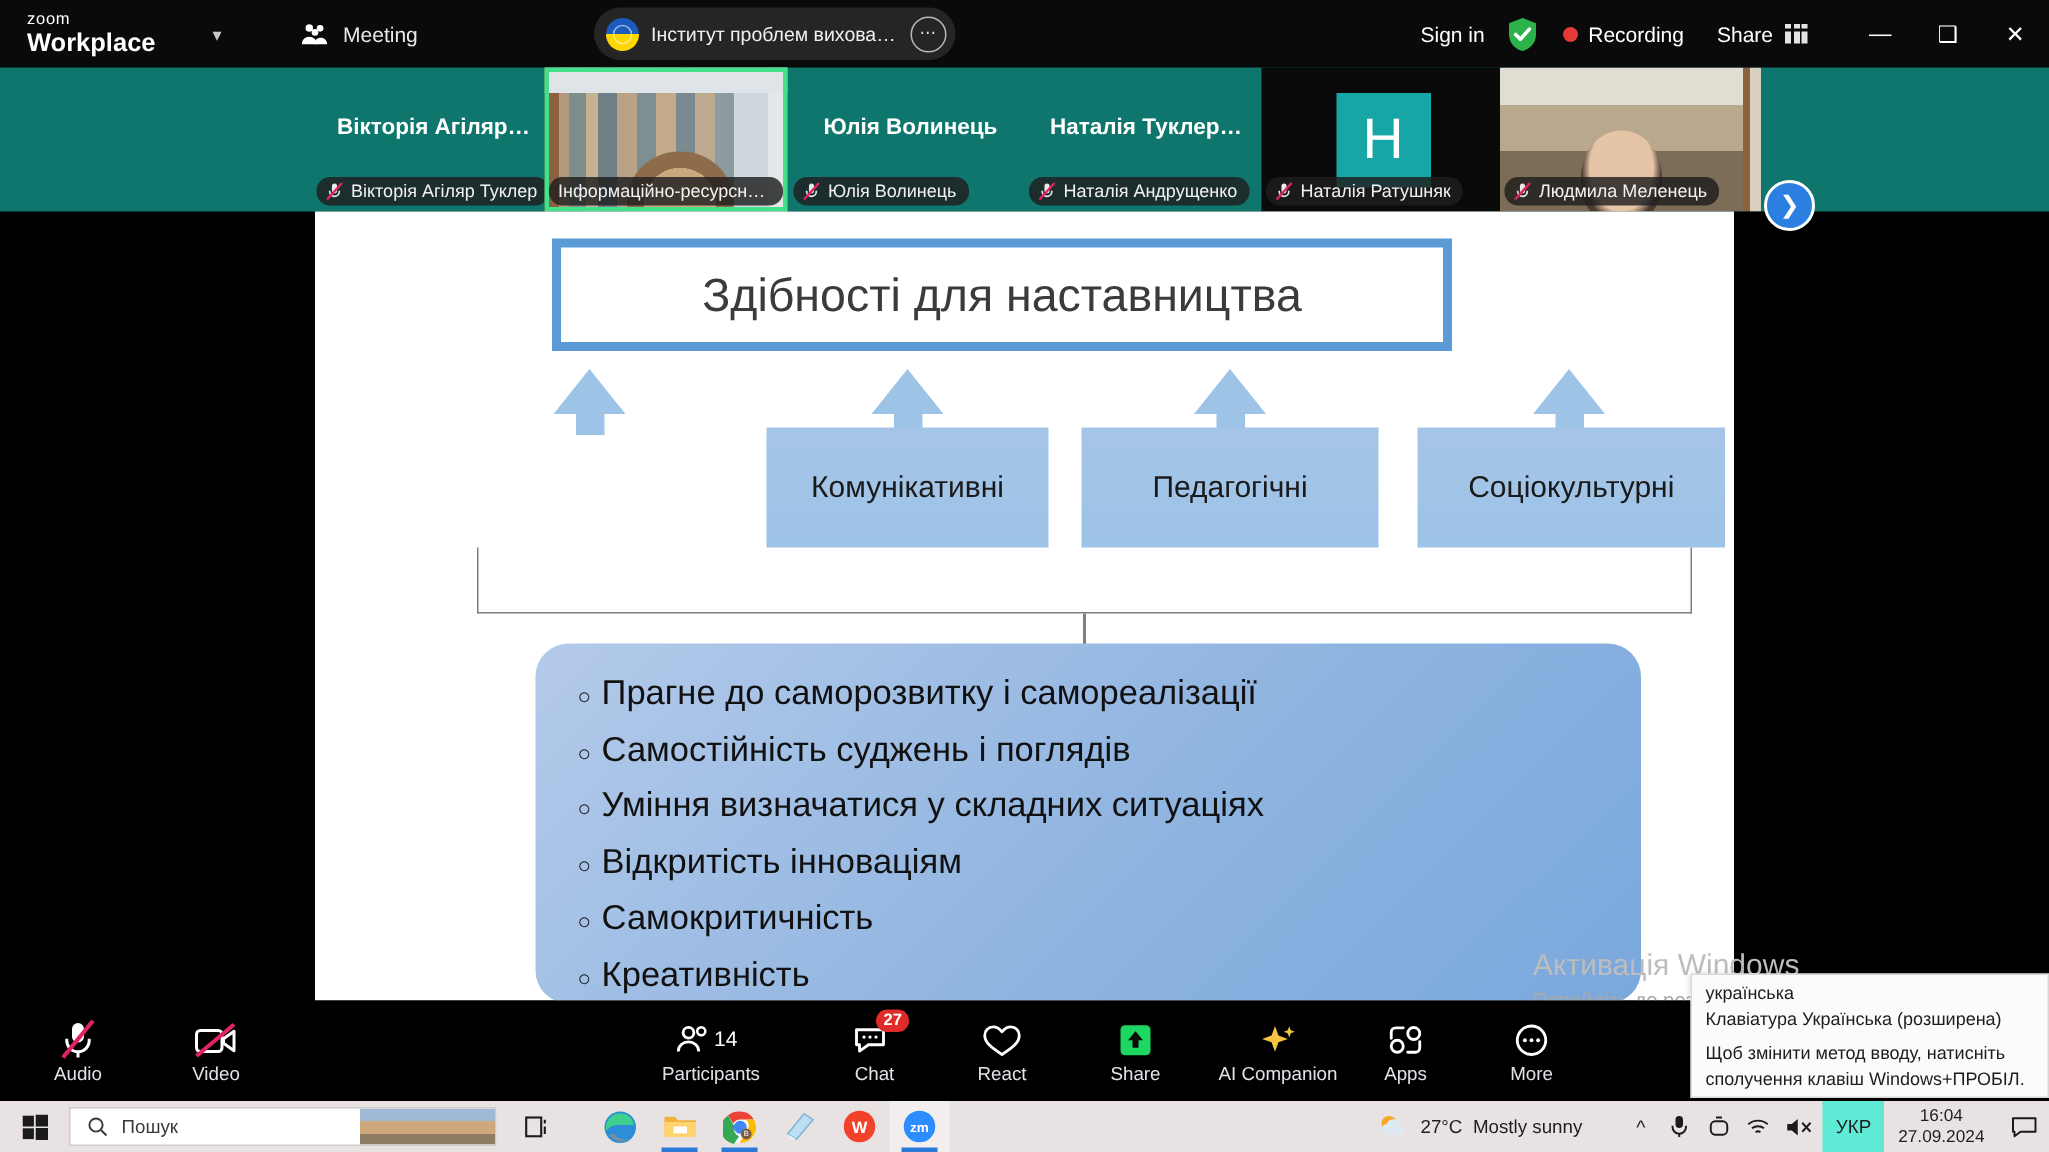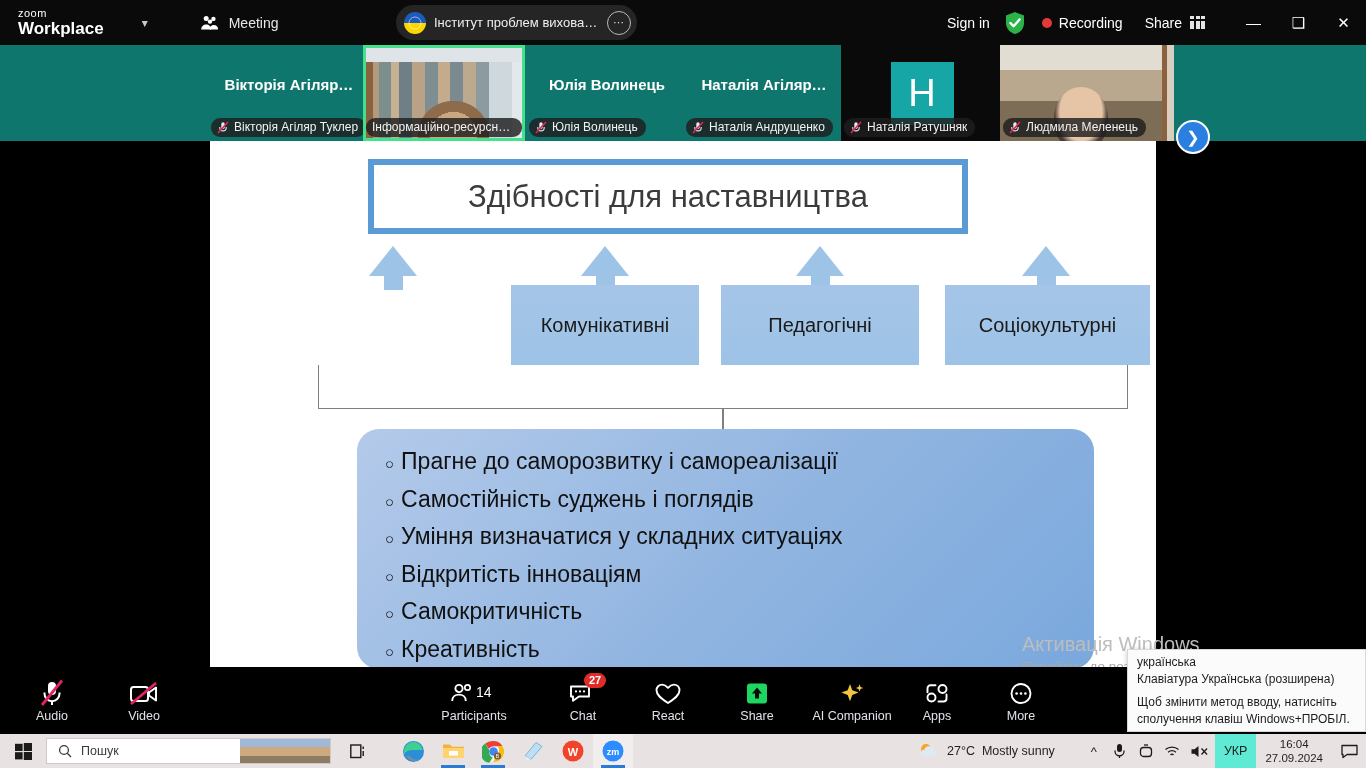--- a/index.html
+++ b/index.html
@@ -287,21 +287,21 @@
   <div class="namecap" style="left:529px">
     <svg class="micmute" viewBox="0 0 12 13">
       <path d="M6 1.3a1.7 1.7 0 0 1 1.7 1.7v3.2a1.7 1.7 0 0 1-3.4 0V3A1.7 1.7 0 0 1 6 1.3z" fill="#e9e9e9"></path>
       <path d="M2.8 6.1v.6a3.2 3.2 0 0 0 6.4 0v-.6" stroke="#e9e9e9" stroke-width="1.1" fill="none"></path>
       <line x1="1" y1="12" x2="11" y2="1" stroke="#e0245e" stroke-width="1.6"></line>
     </svg>
     <span class="nm">Юлія Волинець</span>
   </div>
 
   <div class="bigname" style="left:683px">
-    <span>Наталія Агіляр…</span>
+    <span>Наталія Туклер…</span>
   </div>
   <div class="namecap" style="left:686px">
     <svg class="micmute" viewBox="0 0 12 13">
       <path d="M6 1.3a1.7 1.7 0 0 1 1.7 1.7v3.2a1.7 1.7 0 0 1-3.4 0V3A1.7 1.7 0 0 1 6 1.3z" fill="#e9e9e9"></path>
       <path d="M2.8 6.1v.6a3.2 3.2 0 0 0 6.4 0v-.6" stroke="#e9e9e9" stroke-width="1.1" fill="none"></path>
       <line x1="1" y1="12" x2="11" y2="1" stroke="#e0245e" stroke-width="1.6"></line>
     </svg>
     <span class="nm">Наталія Андрущенко</span>
   </div>
 

